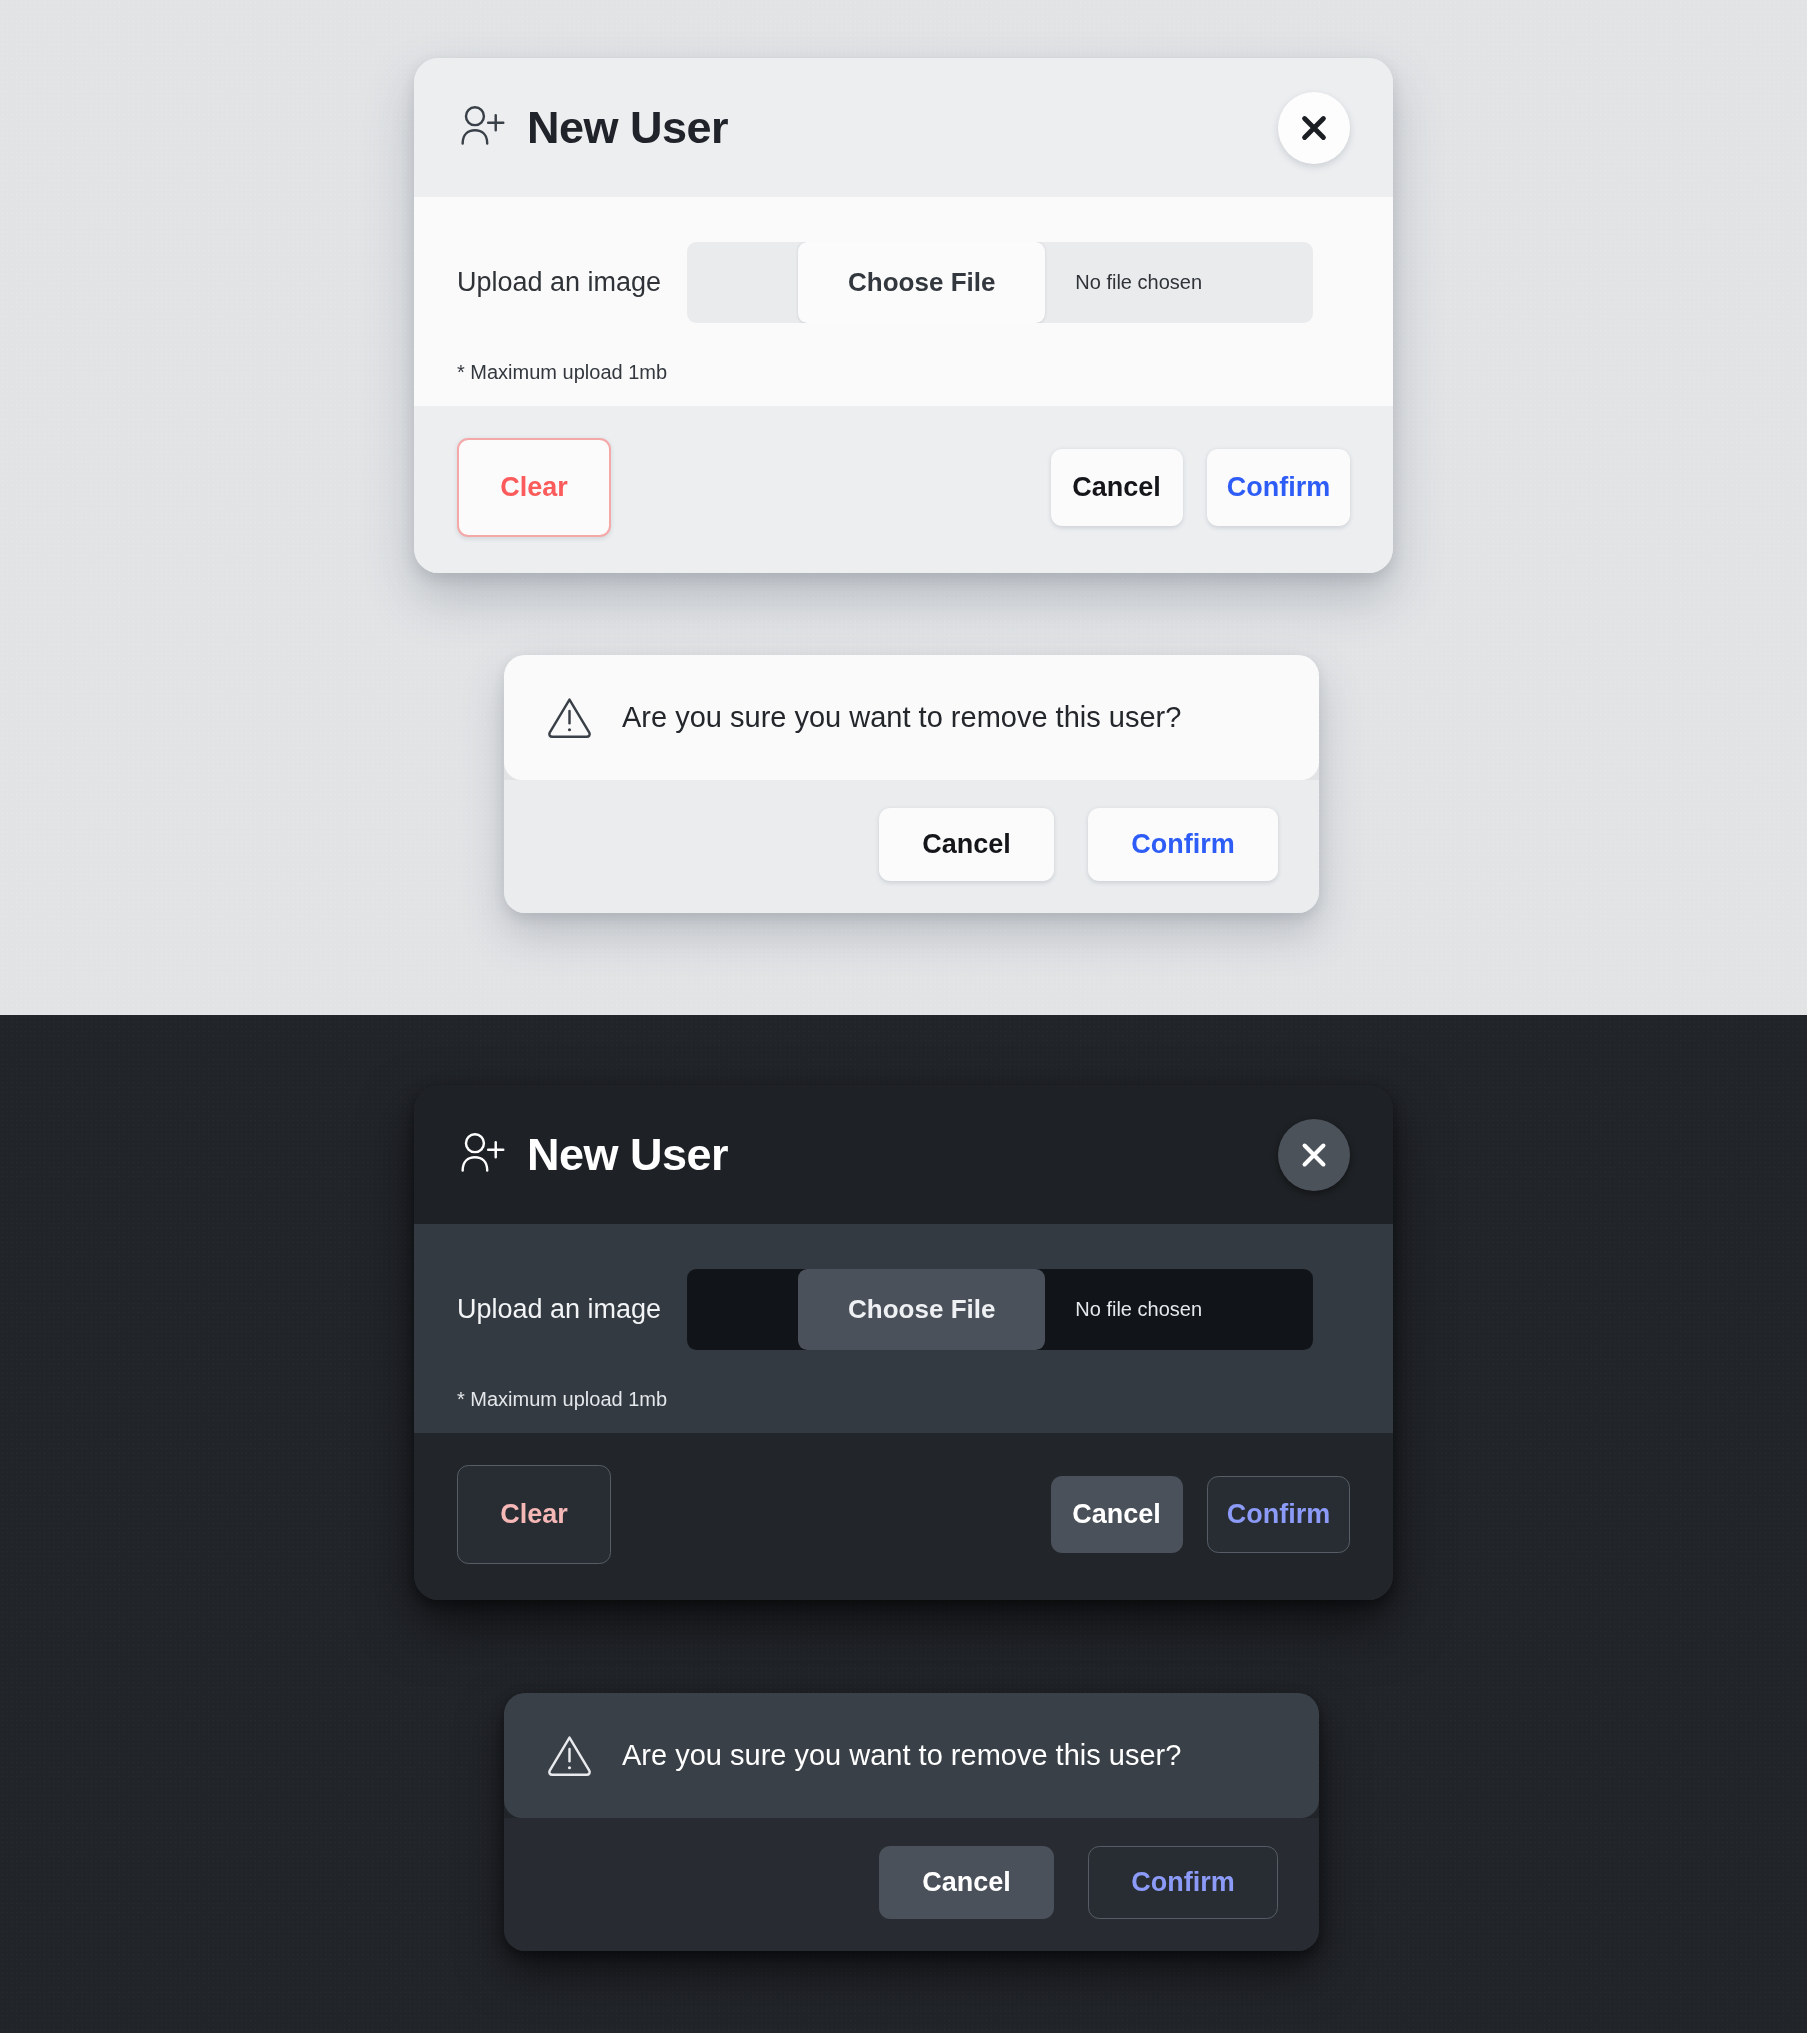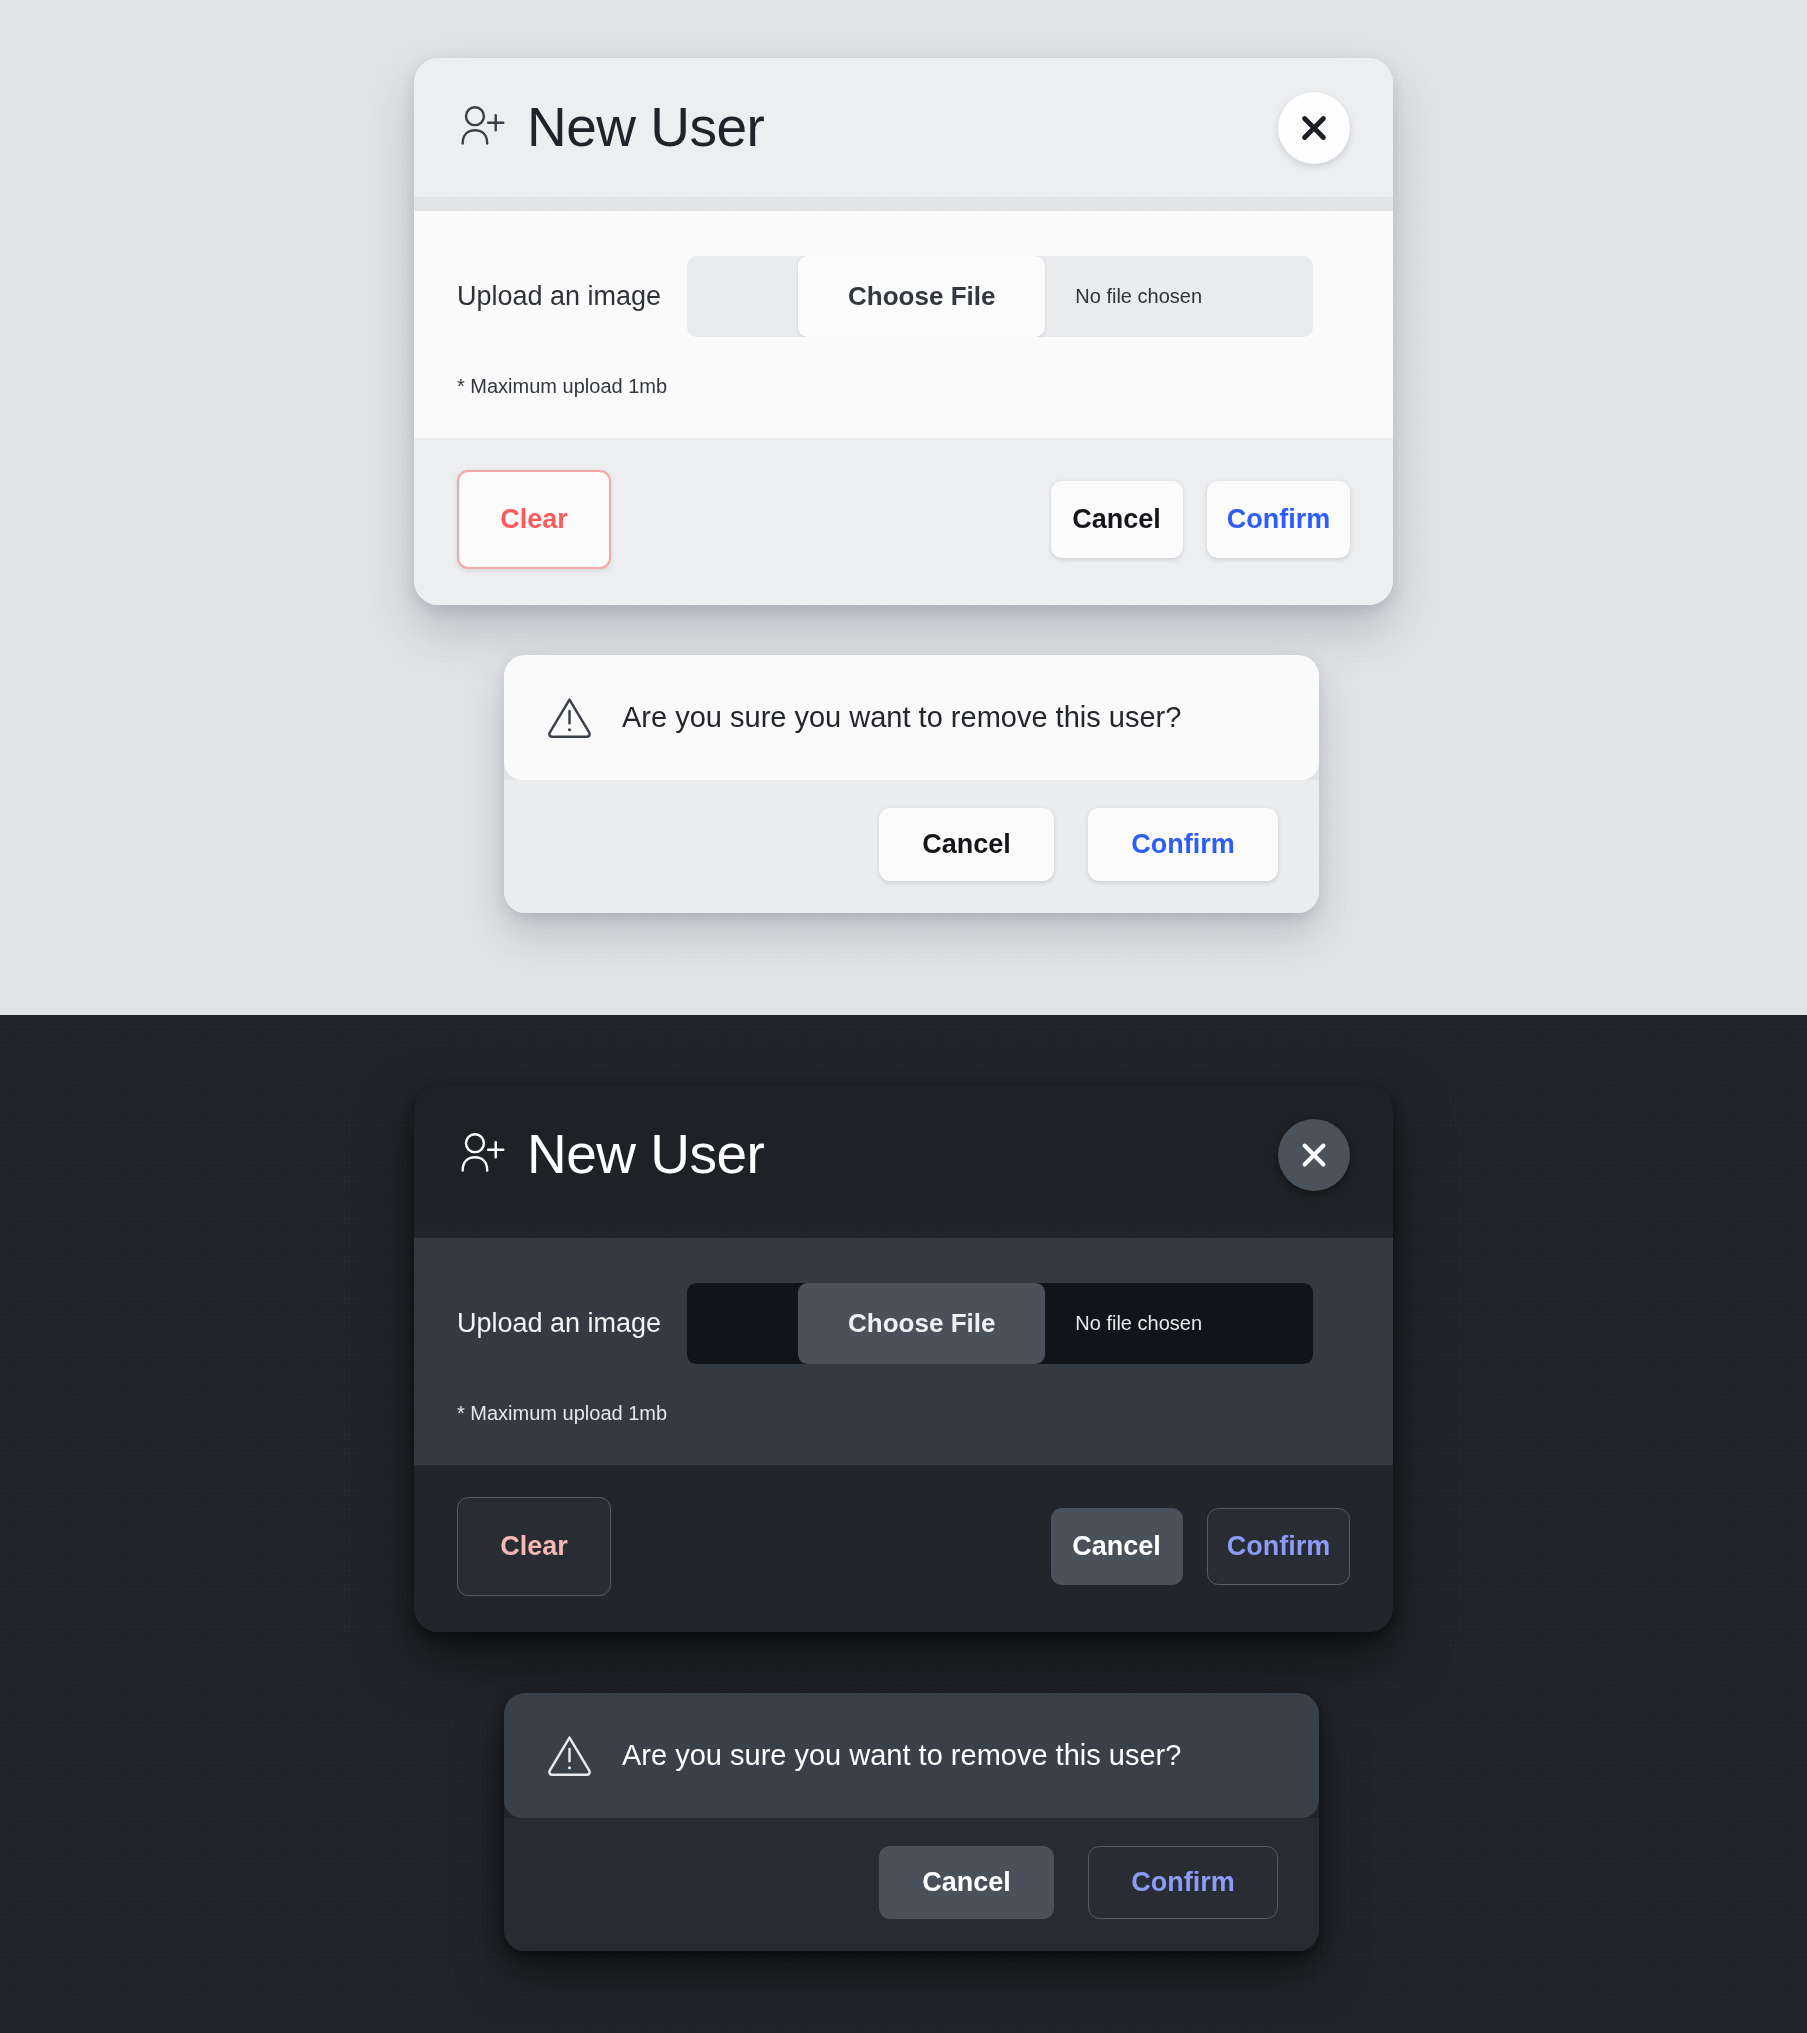--- a/index.html
+++ b/index.html
@@ -81,22 +81,22 @@
   .modal-dark  .modal-header { background: #1e2125; }
 
   .header-icon {
     width: 51px;
     height: 51px;
     margin-right: 19px;
     flex: 0 0 auto;
     display: block;
   }
   .modal-title {
-    font-size: 55px;
-    font-weight: 400;
+    font-size: 45px;
+    font-weight: 700;
     letter-spacing: -0.5px;
     line-height: 1;
   }
   .modal-light .modal-title { color: #20232a; }
   .modal-dark  .modal-title { color: #ffffff; }
 
   .close-btn {
     position: absolute;
     right: 43px;
     top: 50%;
@@ -114,22 +114,21 @@
   .modal-light .close-btn {
     background: #fdfdfd;
     box-shadow: 0 2.8px 7.5px rgba(90,100,115,0.22);
   }
   .modal-dark .close-btn {
     background: #4c525a;
     box-shadow: 0 2.8px 7.5px rgba(0,0,0,0.4);
   }
 
   .modal-body {
-    padding: 45px 43px 40px 43px;
-    margin-top: 14px;
+    padding: 45px 43px 22px 43px;
   }
   .modal-light .modal-body { background: #fafafa; }
   .modal-dark  .modal-body { background: #343a41; }
 
   .upload-row {
     display: flex;
     align-items: center;
   }
   .upload-label {
     font-size: 27px;

